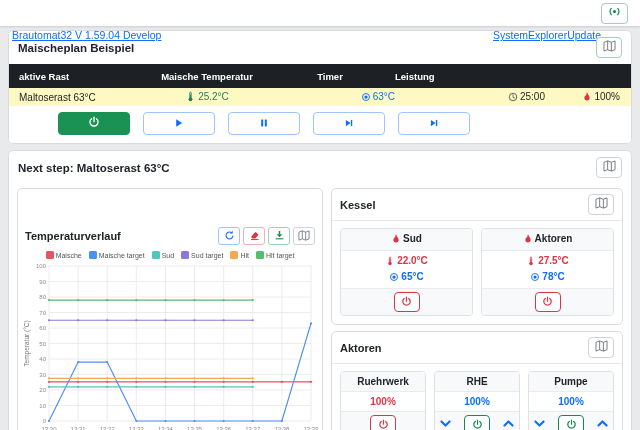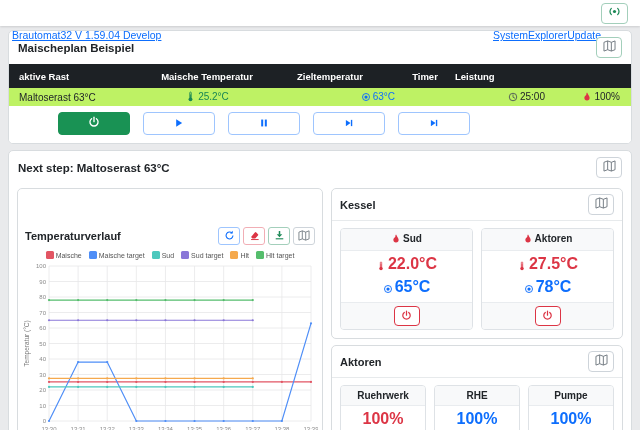--- a/index.html
+++ b/index.html
@@ -26,21 +26,21 @@
   .panel-title { font-size:11.5px; font-weight:bold; }
   .icon-btn { width:26px; height:21px; border:1px solid #ced4da; border-radius:4px; background:#fff;
               color:#6c757d; display:flex; align-items:center; justify-content:center; cursor:pointer; }
   .icon-btn.green-border { border-color:#a3cfbb; }
 
   .thead { display:grid; grid-template-columns:140px 116px 130px 60px 120px; background:#1d2125;
            color:#fff; font-size:9.5px; font-weight:bold; height:24px; align-items:center; }
   .thead .c0 { padding-left:10px; text-align:left; }
   .thead .c { text-align:center; }
   .thead .c4 { text-align:left; }
-  .trow { display:grid; grid-template-columns:140px 116px 130px 150px 86px; background:#bef264;
+  .trow { display:grid; grid-template-columns:140px 116px 130px 150px 86px; background:#fef9c3;
           font-size:10px; height:18px; align-items:center; color:#212529; }
   .trow .c0 { padding-left:10px; }
   .trow .c1 { text-align:center; color:#198754; }
   .trow .c2 { text-align:right; color:#0d6efd; }
   .trow .c3 { text-align:right; }
   .trow .c4 { text-align:right; padding-right:11px; }
   .cellicon { vertical-align:-2px; margin-right:2px; }
 
   .controls { display:flex; gap:13px; padding:6px 10px 8px 49px; background:#fff; }
   .t-btn { width:72px; height:23px; border-radius:4px; display:flex; align-items:center;
@@ -70,21 +70,21 @@
 
   
   .right-col { flex:1; display:flex; flex-direction:column; gap:6px; }
   .sub-head { display:flex; align-items:center; justify-content:space-between;
               padding:5px 8px; border-bottom:1px solid #e7eaec; }
   .sub-title { font-size:11px; font-weight:bold; }
   .card-row { display:flex; gap:8px; padding:7px 8px 8px 8px; }
   .mini-card { flex:1; border:1px solid #dee2e6; border-radius:4px; overflow:hidden; background:#fff; }
   .mini-head { background:#f8f9fa; border-bottom:1px solid #e9ecef; text-align:center;
                font-size:10px; font-weight:bold; padding:4px 2px; }
-  .mini-body { padding:4px 2px; text-align:center; font-size:16px; font-weight:bold; }
+  .mini-body { padding:4px 2px; text-align:center; font-size:10px; font-weight:bold; }
   .mini-body .temp-red { color:#dc3545; margin-bottom:3px; }
   .mini-body .temp-blue { color:#0d6efd; }
   .mini-foot { background:#f8f9fa; border-top:1px solid #e9ecef; padding:3px 2px; display:flex;
                align-items:center; justify-content:center; gap:12px; }
   .pwr-btn { width:26px; height:20px; border-radius:4px; background:#fff; display:flex;
              align-items:center; justify-content:center; cursor:pointer; }
   .pwr-btn.red   { border:1px solid #dc3545; color:#dc3545; }
   .pwr-btn.green { border:1px solid #198754; color:#198754; }
   .chev-btn { background:none; border:none; color:#0d6efd; cursor:pointer; display:flex;
               align-items:center; justify-content:center; padding:0; }
@@ -177,21 +177,20 @@
       <span class="panel-title">Maischeplan Beispiel</span>
       <button class="icon-btn green-border">
         <span><svg width="13" height="12">
               <use href="#sym-map"></use>
             </svg></span>
       </button>
     </div>
     <div class="thead">
       <span class="c0">aktive Rast</span>
       <span class="c">Maische Temperatur</span>
-      <span class="c">Zieltemperatur</span>
       <span class="c">Timer</span>
       <span class="c4">Leistung</span>
     </div>
     <div class="trow">
       <span class="c0">Maltoserast 63°C</span>
       <span class="c1"><span class="cellicon"><svg width="11" height="11" style="color:#198754">
               <use href="#sym-therm"></use>
             </svg></span><span>25.2°C</span></span>
       <span class="c2"><span class="cellicon"><svg width="10" height="10" style="color:#0d6efd">
               <use href="#sym-target"></use>

